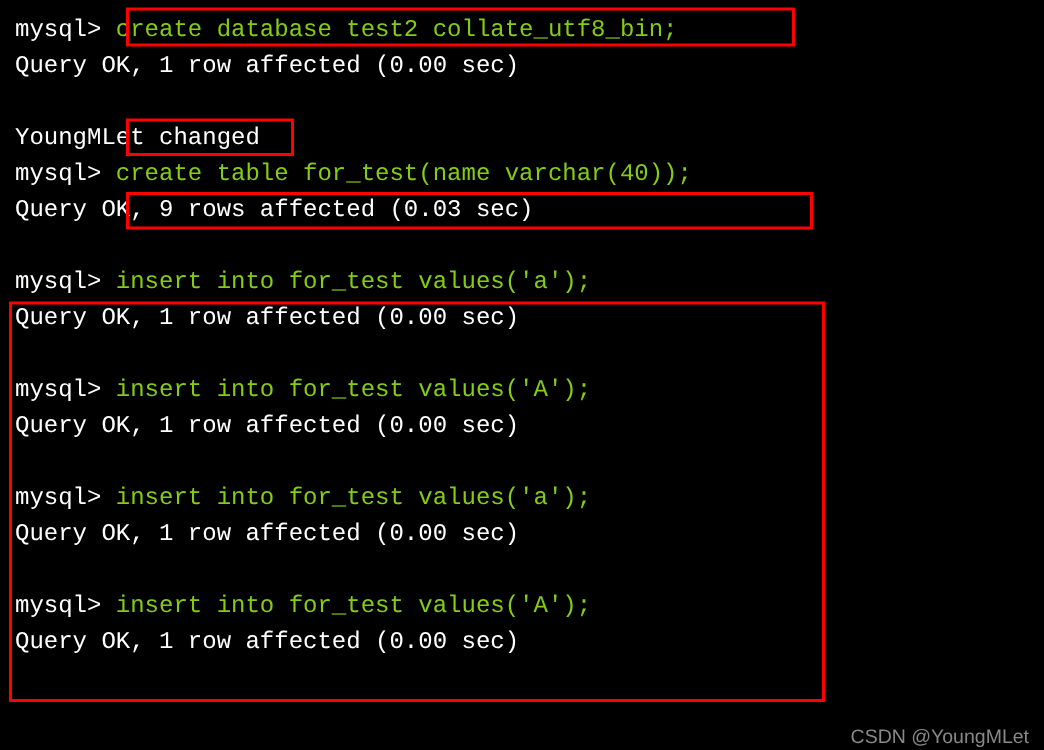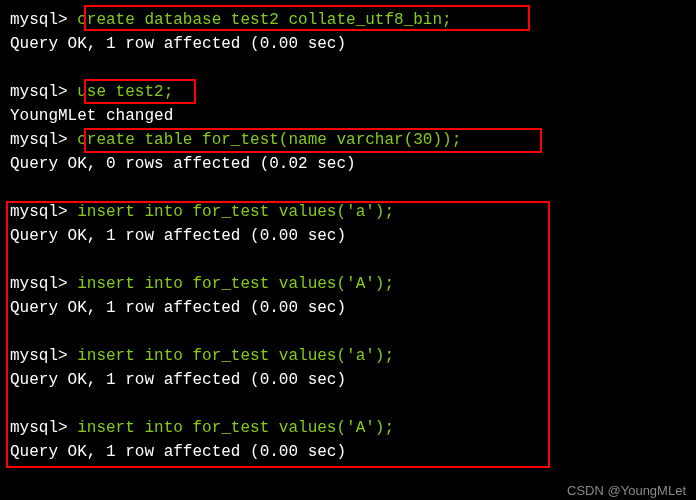--- a/index.html
+++ b/index.html
@@ -75,24 +75,23 @@
       font-family: Arial, sans-serif;
     }
   </style>
 </head>
 <body>
 
 <div id="terminal">
     <div class="line"><span class="prompt">mysql&gt;</span><span class="cmd"> create database test2 collate_utf8_bin;</span></div>
     <div class="line">Query OK, 1 row affected (0.00 sec)</div>
     <div class="blank"></div>
-    <div class="line"><span class="prompt">mysql&gt;</span><span class="cmd"> use test2;</span></div>
     <div class="line">YoungMLet changed</div>
-    <div class="line"><span class="prompt">mysql&gt;</span><span class="cmd"> create table for_test(name varchar(30));</span></div>
-    <div class="line">Query OK, 0 rows affected (0.02 sec)</div>
+    <div class="line"><span class="prompt">mysql&gt;</span><span class="cmd"> create table for_test(name varchar(40));</span></div>
+    <div class="line">Query OK, 9 rows affected (0.03 sec)</div>
     <div class="blank"></div>
     <div class="line"><span class="prompt">mysql&gt;</span><span class="cmd"> insert into for_test values('a');</span></div>
     <div class="line">Query OK, 1 row affected (0.00 sec)</div>
     <div class="blank"></div>
     <div class="line"><span class="prompt">mysql&gt;</span><span class="cmd"> insert into for_test values('A');</span></div>
     <div class="line">Query OK, 1 row affected (0.00 sec)</div>
     <div class="blank"></div>
     <div class="line"><span class="prompt">mysql&gt;</span><span class="cmd"> insert into for_test values('a');</span></div>
     <div class="line">Query OK, 1 row affected (0.00 sec)</div>
     <div class="blank"></div>

